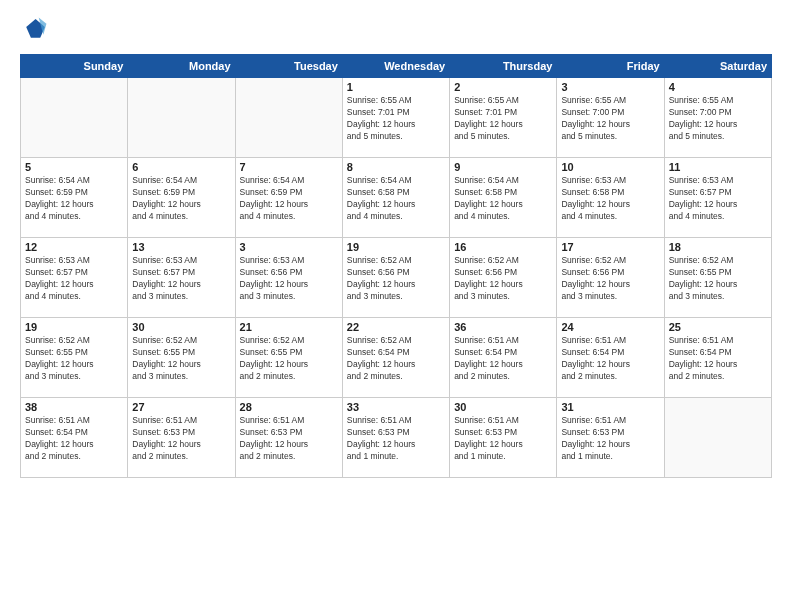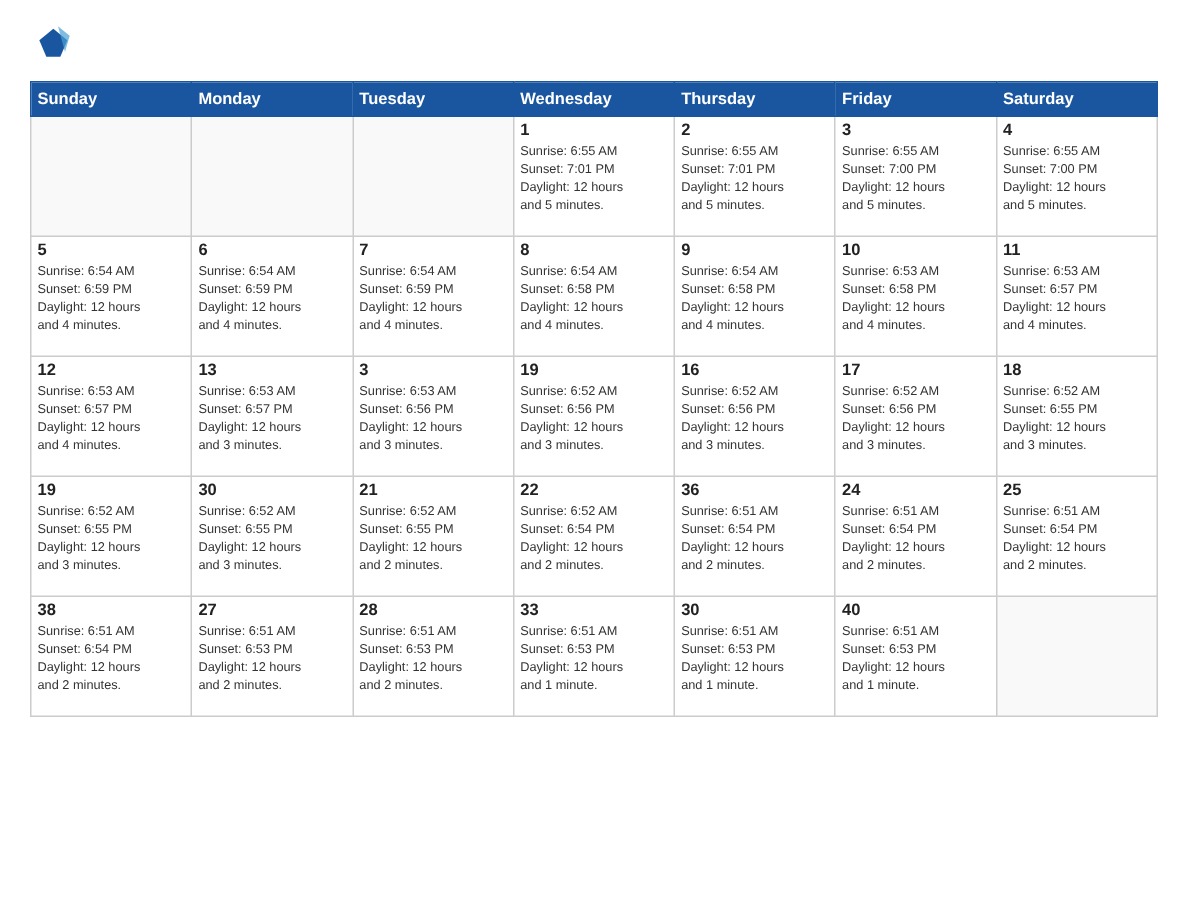--- a/index.html
+++ b/index.html
@@ -63,21 +63,21 @@
       width: 100%;
       border-collapse: collapse;
       border: 1px solid #ccc;
     }
     .calendar th {
       background: #1a56a0;
       color: #fff;
       font-size: 11px;
       font-weight: bold;
       padding: 5px 4px;
-      text-align: left;
+      text-align: right;
       border: 1px solid #1a56a0;
     }
     .calendar td {
       border: 1px solid #ccc;
       vertical-align: top;
       padding: 3px 4px;
       width: calc(100% / 7);
       font-size: 9px;
       color: #333;
       background: #fff;
@@ -349,21 +349,21 @@
 and 1 minute.</div>
           </td>
           <td>
             <span class="day-num">30</span>
             <div class="day-info" style="white-space: pre-line;">Sunrise: 6:51 AM
 Sunset: 6:53 PM
 Daylight: 12 hours
 and 1 minute.</div>
           </td>
           <td>
-            <span class="day-num">40</span>
+            <span class="day-num">31</span>
             <div class="day-info" style="white-space: pre-line;">Sunrise: 6:51 AM
 Sunset: 6:53 PM
 Daylight: 12 hours
 and 1 minute.</div>
           </td>
           <td class="empty"></td>
         </tr>
       </tbody>
   </table>
 </div>

